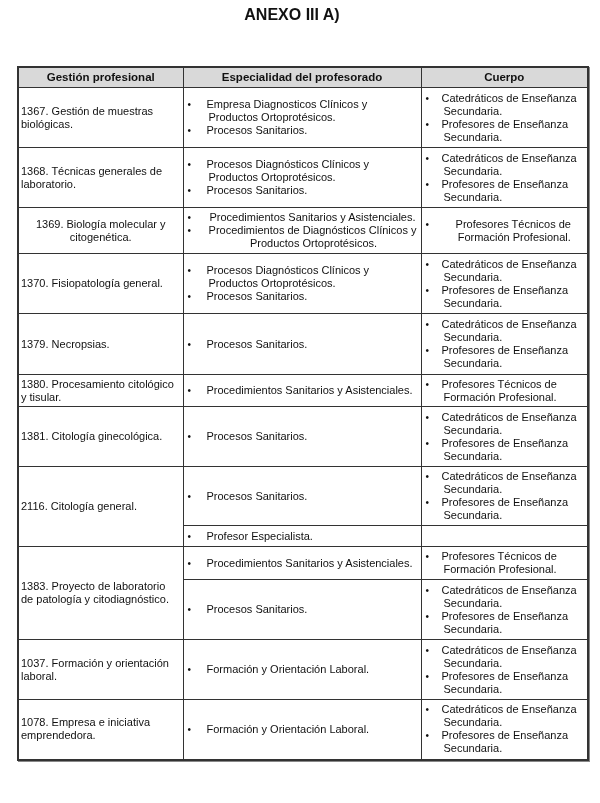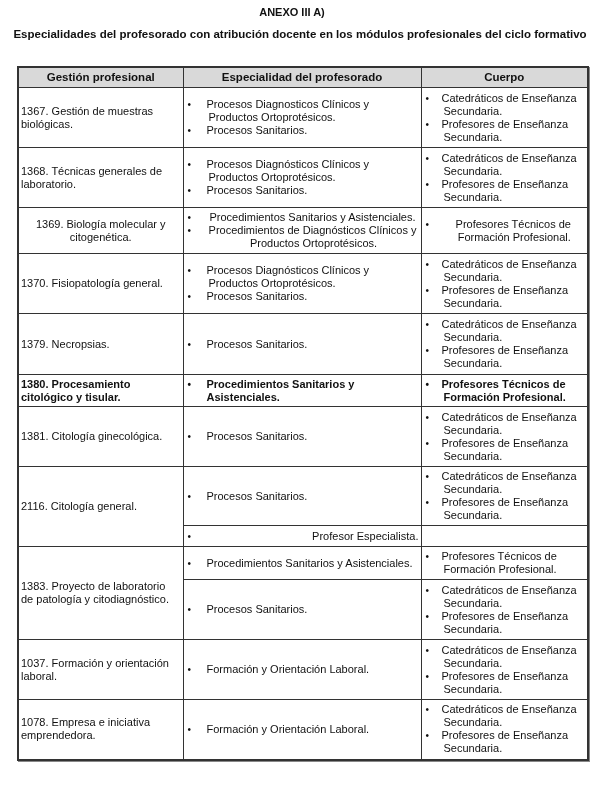--- a/index.html
+++ b/index.html
@@ -2,21 +2,21 @@
 <html><head>
 <meta charset="utf-8">
 <style>
   html, body { margin: 0; padding: 0; background: #ffffff; }
   body {
     width: 600px; height: 803px; position: relative; overflow: hidden;
     font-family: "Liberation Sans", sans-serif; color: #111;
   }
   .title {
     position: absolute; top: 6px; left: 0; width: 584px; text-align: center;
-    font-weight: bold; font-size: 11px;
+    font-weight: bold; font-size: 16px;
   }
   .subtitle {
     position: absolute; top: 27px; left: 0; width: 600px; text-align: center;
     font-weight: bold; font-size: 11.5px; line-height: 14px;
   }
   table.annex {
     position: absolute; top: 66px; left: 17px; width: 570px;
     border-collapse: collapse; table-layout: fixed;
     border: 2px solid #333;
     box-shadow: 1px 1px 0 #888;
@@ -40,21 +40,20 @@
   }
   td.esp ul.bl li { padding-left: 21px; }
   td.cue ul.bl li { padding-left: 18px; }
   .cont { display: block; padding-left: 2px; }
 </style>
 </head>
 <body>
 
 <div class="title">ANEXO III A)</div>
 <div class="subtitle">
-  <div>Especialidades del profesorado con atribución docente en los módulos profesionales del ciclo formativo</div>
 </div>
 
 <table class="annex">
   <colgroup>
       <col class="c1">
       <col class="c2">
       <col class="c3">
     </colgroup>
   <thead>
     <tr>
@@ -62,21 +61,21 @@
       <th>Especialidad del profesorado</th>
       <th>Cuerpo</th>
     </tr>
   </thead>
   <tbody id="tbody">
       <tr style="height: 60px;">
         <td class="mod">1367. Gestión de muestras biológicas.</td>
         <td class="esp">
           <ul class="bl">
             <li>
-              <span class="" style="display: block;">Procesos Diagnosticos Clínicos y</span>
+              <span class="" style="display: block;">Empresa Diagnosticos Clínicos y</span>
               <span class="cont">Productos Ortoprotésicos.</span>
             </li>
             <li>
               <span class="" style="display: block;">Procesos Sanitarios.</span>
             </li>
           </ul>
         </td>
         <td class="cue">
           <ul class="bl">
             <li>
@@ -179,21 +178,21 @@
               <span class="" style="display: block;">Catedráticos de Enseñanza</span>
               <span class="cont">Secundaria.</span>
             </li>
             <li>
               <span class="" style="display: block;">Profesores de Enseñanza</span>
               <span class="cont">Secundaria.</span>
             </li>
           </ul>
         </td>
       </tr>
-      <tr style="height: 32px; font-weight: bold;">
+      <tr style="height: 32px;">
         <td class="mod">1380. Procesamiento citológico y tisular.</td>
         <td class="esp">
           <ul class="bl">
             <li>
               <span class="" style="display: block;">Procedimientos Sanitarios y Asistenciales.</span>
             </li>
           </ul>
         </td>
         <td class="cue">
           <ul class="bl">
@@ -245,21 +244,21 @@
               <span class="" style="display: block;">Profesores de Enseñanza</span>
               <span class="cont">Secundaria.</span>
             </li>
           </ul>
         </td>
       </tr>
       <tr style="height: 21px;">
         <td class="esp">
           <ul class="bl">
             <li>
-              <span class="" style="display: block; text-align: right;">Profesor Especialista.</span>
+              <span class="" style="display: block;">Profesor Especialista.</span>
             </li>
           </ul>
         </td>
         <td class="cue"></td>
       </tr>
       <tr style="height: 33px;">
         <td class="mod" rowspan="2">1383. Proyecto de laboratorio de patología y citodiagnóstico.</td>
         <td class="esp">
           <ul class="bl">
             <li>

